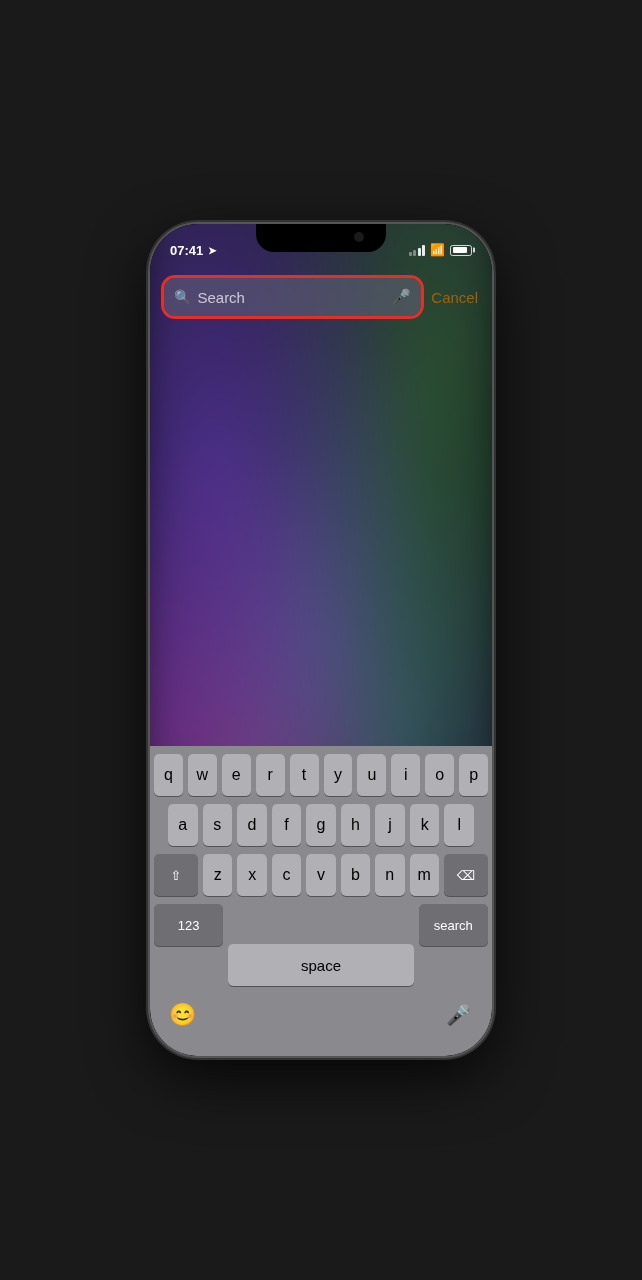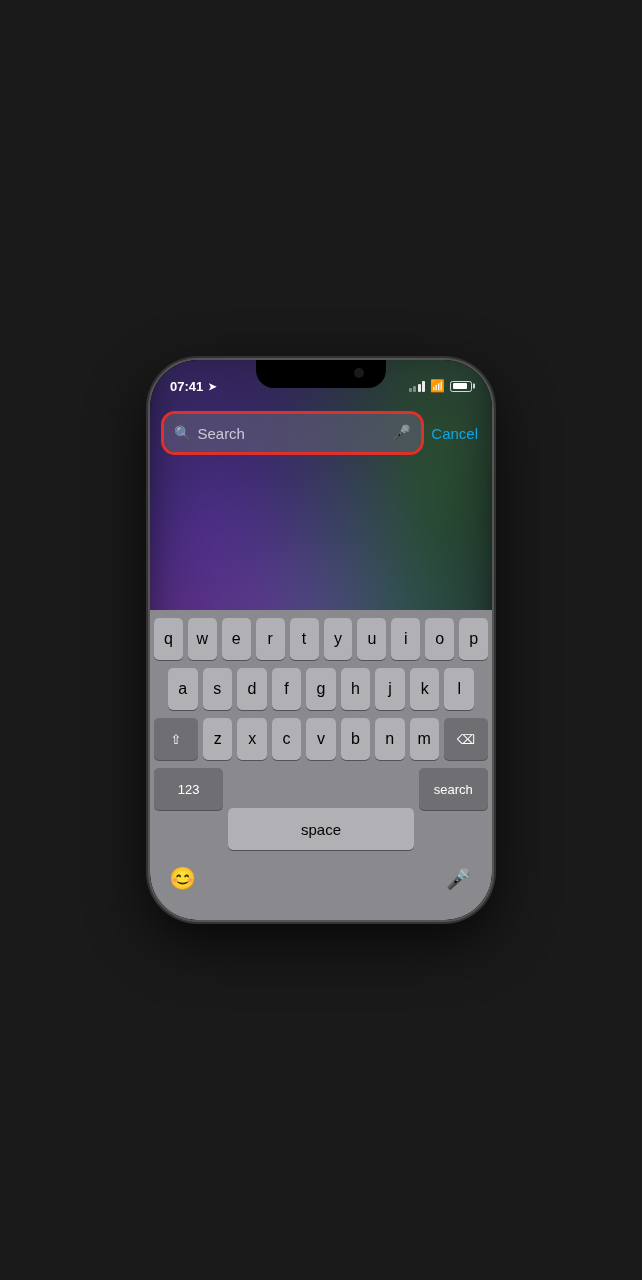--- a/index.html
+++ b/index.html
@@ -7,21 +7,21 @@
       background: #1a1a1a;
       display: flex;
       justify-content: center;
       align-items: center;
       min-height: 100vh;
       font-family: -apple-system, 'SF Pro Display', 'Helvetica Neue', sans-serif;
     }
 
     .phone-shell {
       width: 342px;
-      height: 560px;
+      height: 832px;
       background: #2a2a2a;
       border-radius: 48px;
       position: relative;
       box-shadow:
         0 0 0 2px #555,
         0 0 0 4px #333,
         0 20px 60px rgba(0,0,0,0.8);
       overflow: hidden;
     }
 
@@ -225,21 +225,21 @@
       color: rgba(255,255,255,0.7);
     }
 
     .mic-icon {
       color: rgba(255,255,255,0.8);
       font-size: 15px;
       flex-shrink: 0;
     }
 
     .cancel-btn {
-      color: #0ea5e9;
+      color: #a16207;
       font-size: 15px;
       font-weight: 400;
       white-space: nowrap;
       flex-shrink: 0;
     }
 
     
     .keyboard {
       position: absolute;
       bottom: 0;

